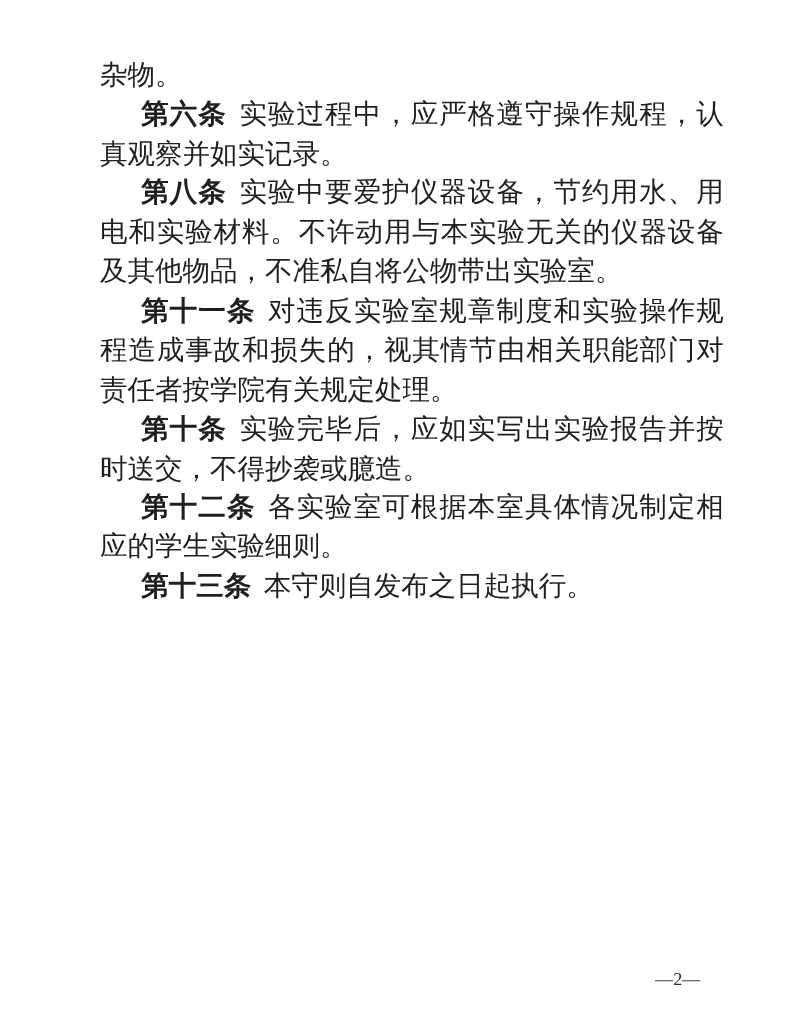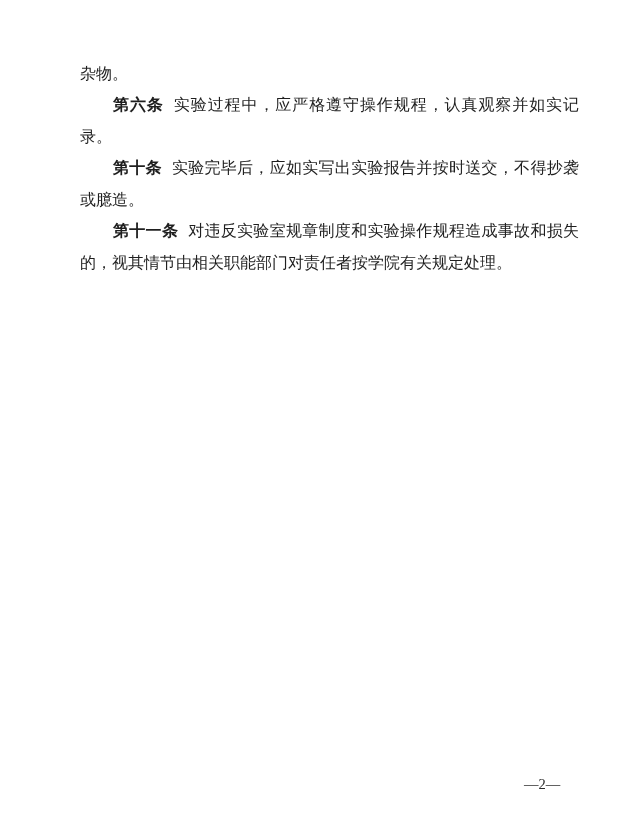--- a/index.html
+++ b/index.html
@@ -11,23 +11,23 @@
     position: relative;
     width: 636px;
     height: 820px;
     background: #ffffff;
     overflow: hidden;
     font-family: "Liberation Serif", serif;
   }
   .body-text {
     position: absolute;
     left: 80px;
-    top: 58px;
+    top: 44px;
     width: 499px;
-    font-size: 16px;
+    font-size: 22px;
     line-height: 31.45px;
     color: #1f1f1f;
     text-align: justify;
   }
   .body-text p {
     margin: 0;
     padding: 0;
     text-indent: 33px;
   }
   .body-text p.no-indent {
@@ -49,17 +49,20 @@
     font-family: "Liberation Serif", serif;
   }
 </style>
 </head>
 <body>
 
 <div class="page">
   <div class="body-text" id="paragraph-container">
       <p class="no-indent"><span>杂物。</span></p>
       <p><b class="article-label">第六条</b><span>实验过程中，应严格遵守操作规程，认真观察并如实记录。</span></p>
+      <p><b class="article-label">第八条</b><span>实验中要爱护仪器设备，节约用水、用电和实验材料。不许动用与本实验无关的仪器设备及其他物品，不准私自将公物带出实验室。</span></p>
+      <p><b class="article-label">第十一条</b><span>对违反实验室规章制度和实验操作规程造成事故和损失的，视其情节由相关职能部门对责任者按学院有关规定处理。</span></p>
       <p><b class="article-label">第十条</b><span>实验完毕后，应如实写出实验报告并按时送交，不得抄袭或臆造。</span></p>
-      <p><b class="article-label">第十一条</b><span>对违反实验室规章制度和实验操作规程造成事故和损失的，视其情节由相关职能部门对责任者按学院有关规定处理。</span></p>
+      <p><b class="article-label">第十二条</b><span>各实验室可根据本室具体情况制定相应的学生实验细则。</span></p>
+      <p><b class="article-label">第十三条</b><span>本守则自发布之日起执行。</span></p>
     </div>
   <div class="page-number">—2—</div>
 </div>
 
 </body></html>

